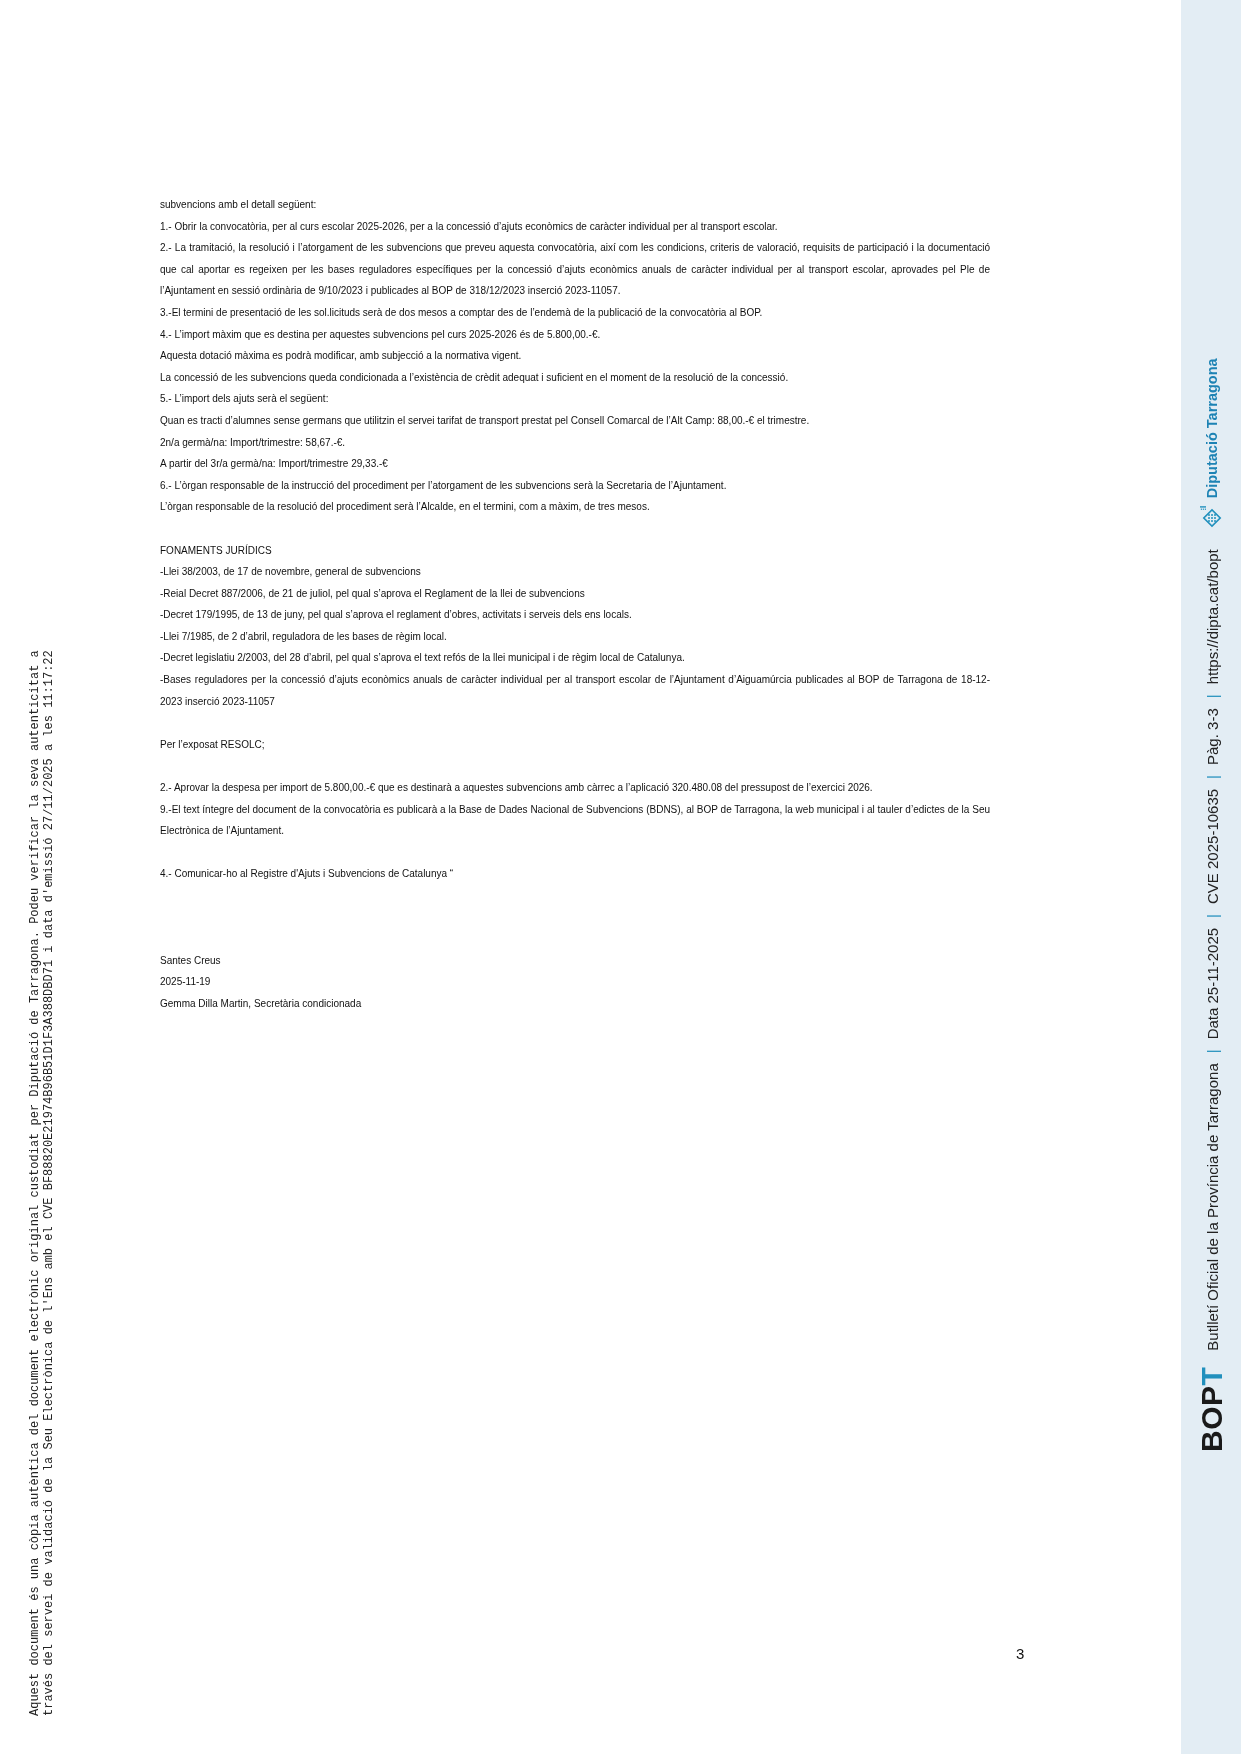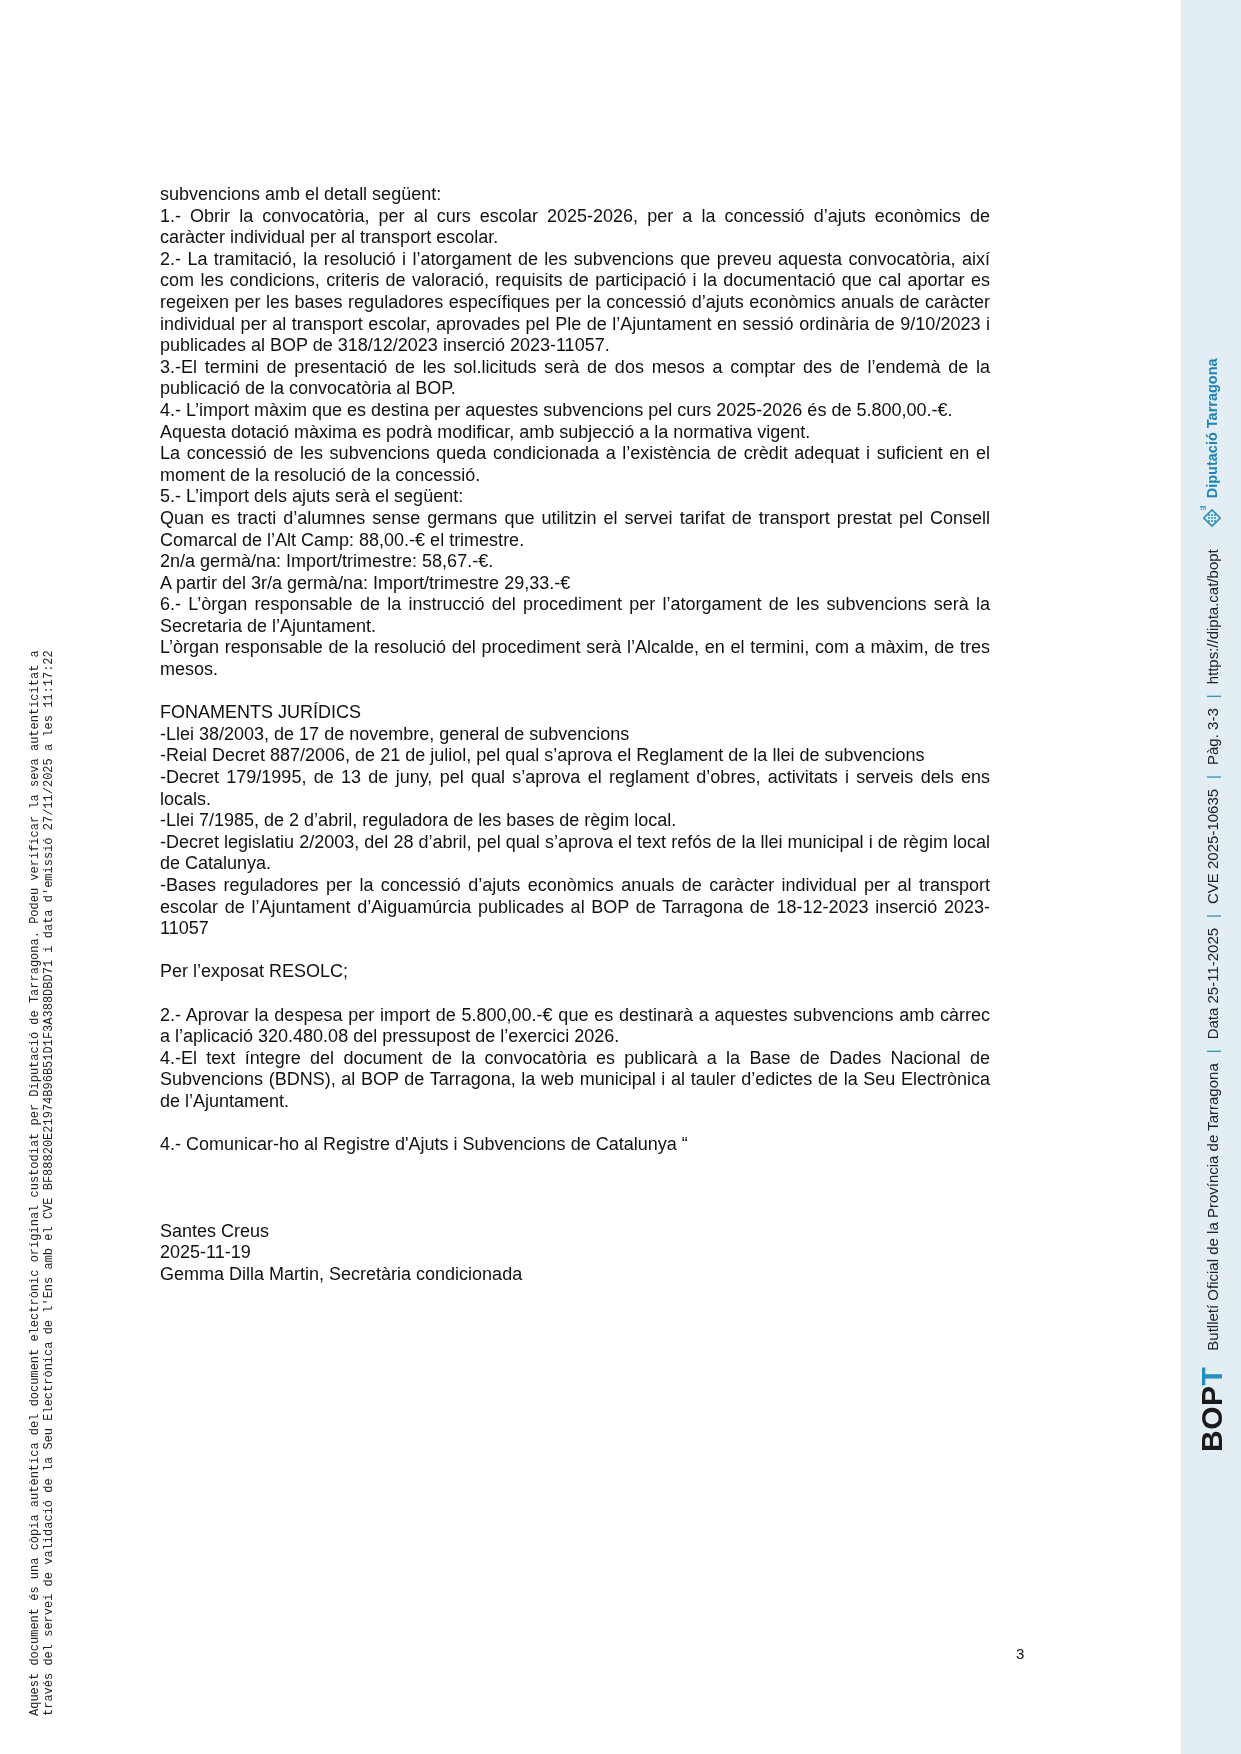--- a/index.html
+++ b/index.html
@@ -23,22 +23,22 @@
   .brand-black { color:#1a1a1a; }
   .brand-blue  { color:#2190bd; }
   .bulletin { margin-left:16px; font-size:15px; color:#222222; }
   .sep { color:#2190bd; margin:0 10px; font-size:15px; }
   .meta, .url { font-size:15px; color:#222222; }
   .logo-icon { margin-left:18px; width:26px; height:26px; transform:rotate(90deg); flex:0 0 auto; }
   .logo-text { margin-left:7px; font-weight:bold; font-size:14.5px; color:#1d83b4; }
 
   
   .doc-text {
-    position:absolute; left:160px; top:184px; width:830px;
-    font-size:18px; line-height:21.6px; text-align:justify; color:#111111;
+    position:absolute; left:160px; top:194px; width:830px;
+    font-size:10px; line-height:21.6px; text-align:justify; color:#111111;
   }
   .doc-par { margin:0; padding:0; }
 
   
   .auth-note {
     position:absolute; left:29px; top:1716px; width:1112px;
     transform:rotate(-90deg); transform-origin:0 0;
     font-family:"Liberation Mono", monospace;
     font-size:12px; line-height:13.5px; color:#222222; white-space:nowrap;
   }
@@ -78,21 +78,21 @@
       <p class="doc-par">-Llei 38/2003, de 17 de novembre, general de subvencions</p>
       <p class="doc-par">-Reial Decret 887/2006, de 21 de juliol, pel qual s’aprova el Reglament de la llei de subvencions</p>
       <p class="doc-par">-Decret 179/1995, de 13 de juny, pel qual s’aprova el reglament d’obres, activitats i serveis dels ens locals.</p>
       <p class="doc-par">-Llei 7/1985, de 2 d’abril, reguladora de les bases de règim local.</p>
       <p class="doc-par">-Decret legislatiu 2/2003, del 28 d’abril, pel qual s’aprova el text refós de la llei municipal i de règim local de Catalunya.</p>
       <p class="doc-par">-Bases reguladores per la concessió d’ajuts econòmics anuals de caràcter individual per al transport escolar de l’Ajuntament d’Aiguamúrcia publicades al BOP de Tarragona de 18-12-2023 inserció 2023-11057</p>
       <p class="doc-par">&nbsp;</p>
       <p class="doc-par">Per l’exposat RESOLC;</p>
       <p class="doc-par">&nbsp;</p>
       <p class="doc-par">2.- Aprovar la despesa per import de 5.800,00.-€ que es destinarà a aquestes subvencions amb càrrec a l’aplicació 320.480.08 del pressupost de l’exercici 2026.</p>
-      <p class="doc-par">4.-El text íntegre del document de la convocatòria es publicarà a la Base de Dades Nacional de Subvencions (BDNS), al BOP de Tarragona, la web municipal i al tauler d’edictes de la Seu Electrònica de l’Ajuntament.</p>
+      <p class="doc-par">9.-El text íntegre del document de la convocatòria es publicarà a la Base de Dades Nacional de Subvencions (BDNS), al BOP de Tarragona, la web municipal i al tauler d’edictes de la Seu Electrònica de l’Ajuntament.</p>
       <p class="doc-par">&nbsp;</p>
       <p class="doc-par">4.- Comunicar-ho al Registre d'Ajuts i Subvencions de Catalunya “</p>
       <p class="doc-par">&nbsp;</p>
       <p class="doc-par">&nbsp;</p>
       <p class="doc-par">&nbsp;</p>
       <p class="doc-par">Santes Creus</p>
       <p class="doc-par">2025-11-19</p>
       <p class="doc-par">Gemma Dilla Martin, Secretària condicionada</p>
     </main>
 

